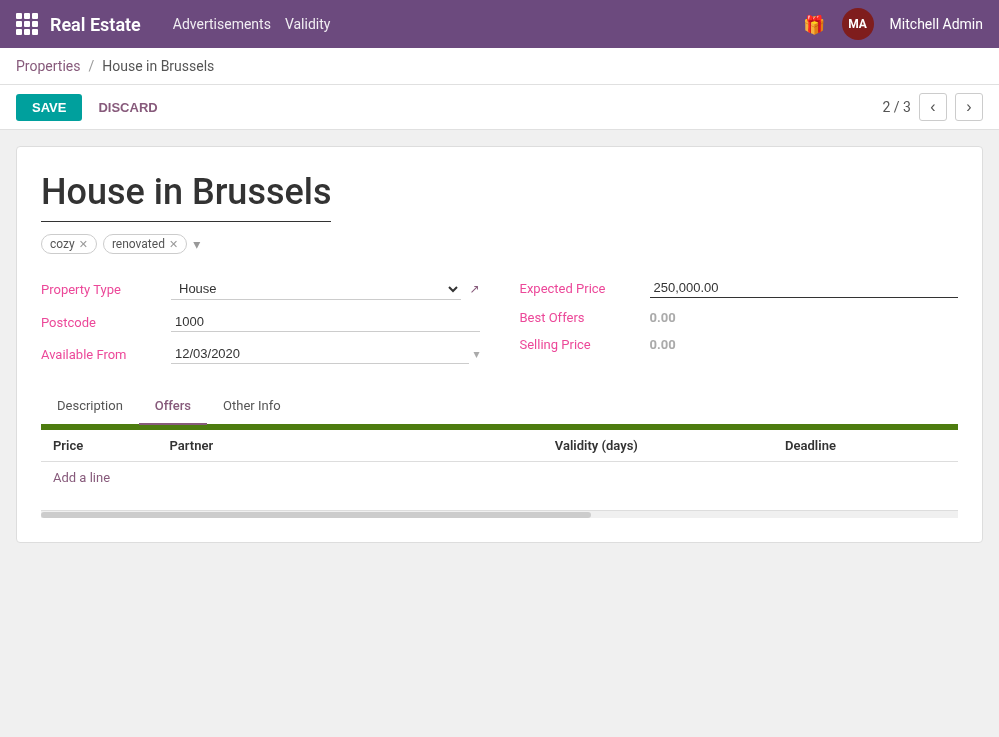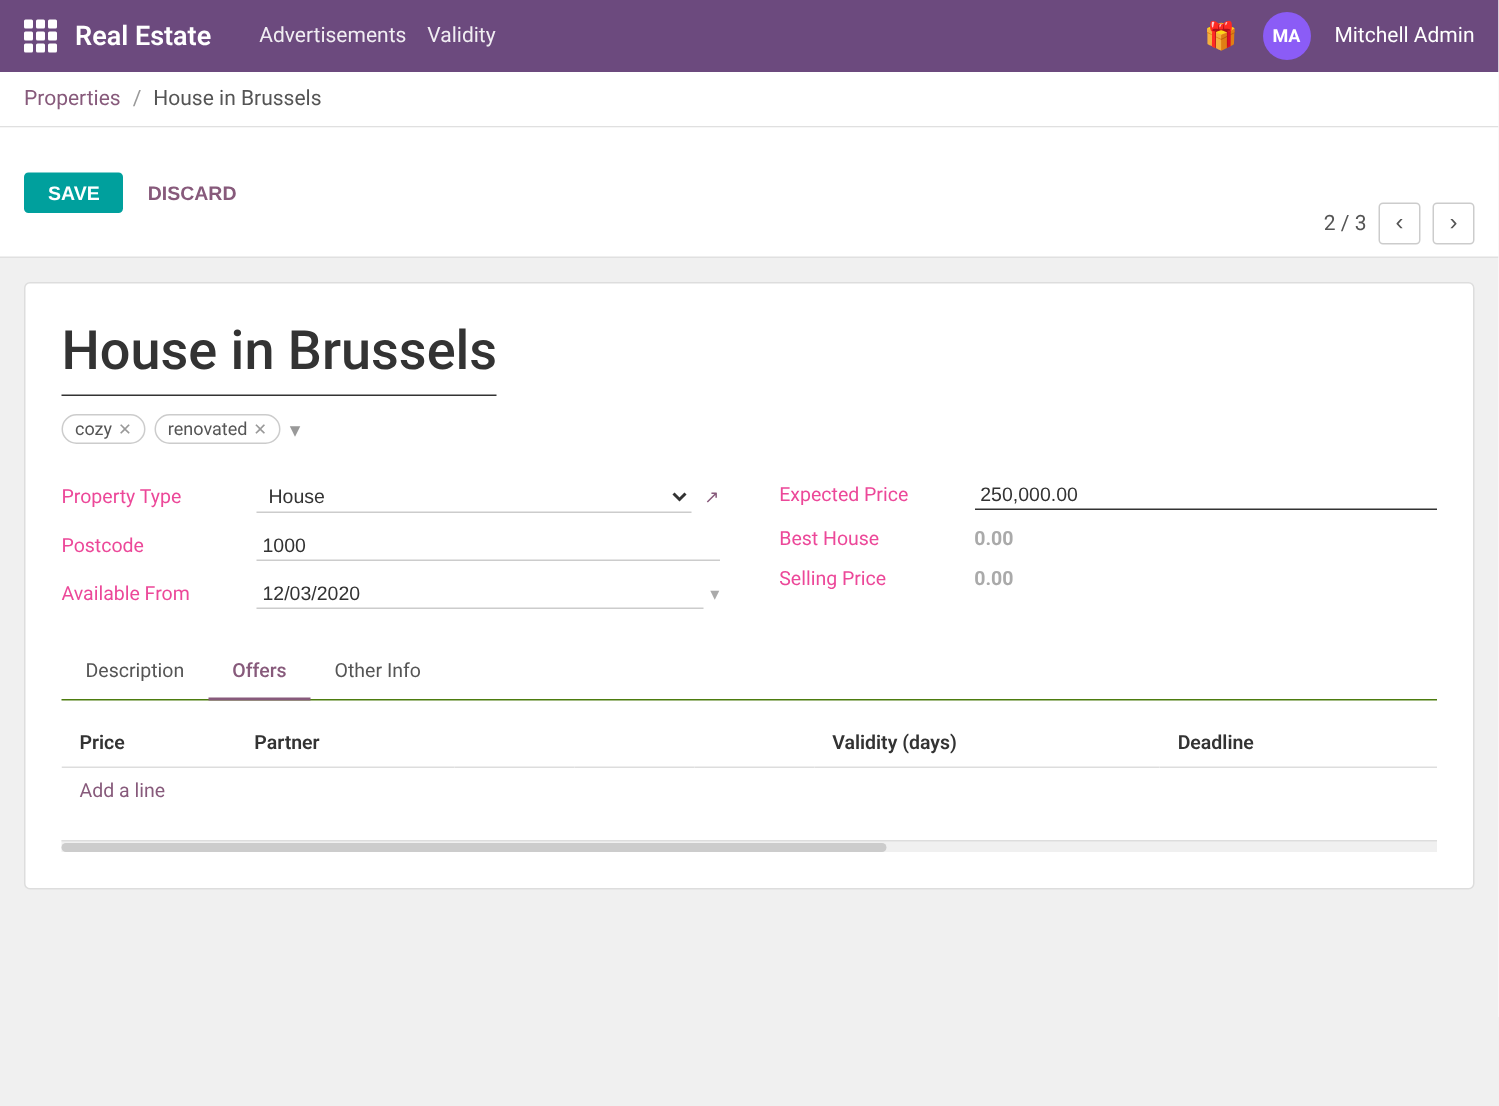--- a/index.html
+++ b/index.html
@@ -53,21 +53,21 @@
     }
     .gift-icon {
       color: white;
       font-size: 18px;
       cursor: pointer;
     }
     .user-avatar {
       width: 32px;
       height: 32px;
       border-radius: 50%;
-      background: #8b5cf6;
+      background: #7f1d1d;
       overflow: hidden;
       display: flex;
       align-items: center;
       justify-content: center;
       font-size: 12px;
       font-weight: bold;
       color: white;
     }
     .user-name {
       color: white;
@@ -124,21 +124,20 @@
       cursor: pointer;
       padding: 6px 8px;
     }
     .pagination {
       margin-left: auto;
       display: flex;
       align-items: center;
       gap: 8px;
       color: #555;
       font-size: 14px;
-      margin-top: 42px;
     }
     .pagination-arrow {
       background: none;
       border: 1px solid #ccc;
       border-radius: 3px;
       width: 28px;
       height: 28px;
       cursor: pointer;
       display: flex;
       align-items: center;
@@ -258,22 +257,22 @@
     
     .form-value-light {
       color: #aaa;
       font-size: 13px;
       font-weight: bold;
     }
 
     
     .tabs-bar {
       display: flex;
-      border-bottom: 1px solid #4d7c0f;
-      margin-bottom: 13px;
+      border-bottom: 6px solid #4d7c0f;
+      margin-bottom: 0;
     }
     .tab {
       padding: 10px 16px;
       cursor: pointer;
       font-size: 13px;
       color: #555;
       border-bottom: 2px solid transparent;
       margin-bottom: -1px;
     }
     .tab.active {
@@ -413,21 +412,21 @@
           </div>
         </div>
       </div>
 
       <div class="form-right">
         <div class="form-row">
           <span class="form-label">Expected Price</span>
           <input class="form-input" type="text" style="border-bottom: 1px solid rgb(51, 51, 51);" value="250,000.00">
         </div>
         <div class="form-row">
-          <span class="form-label">Best House</span>
+          <span class="form-label">Best Offers</span>
           <span class="form-value-light">0.00</span>
         </div>
         <div class="form-row">
           <span class="form-label">Selling Price</span>
           <span class="form-value-light">0.00</span>
         </div>
       </div>
     </div>
 
     <div class="tabs-bar">

